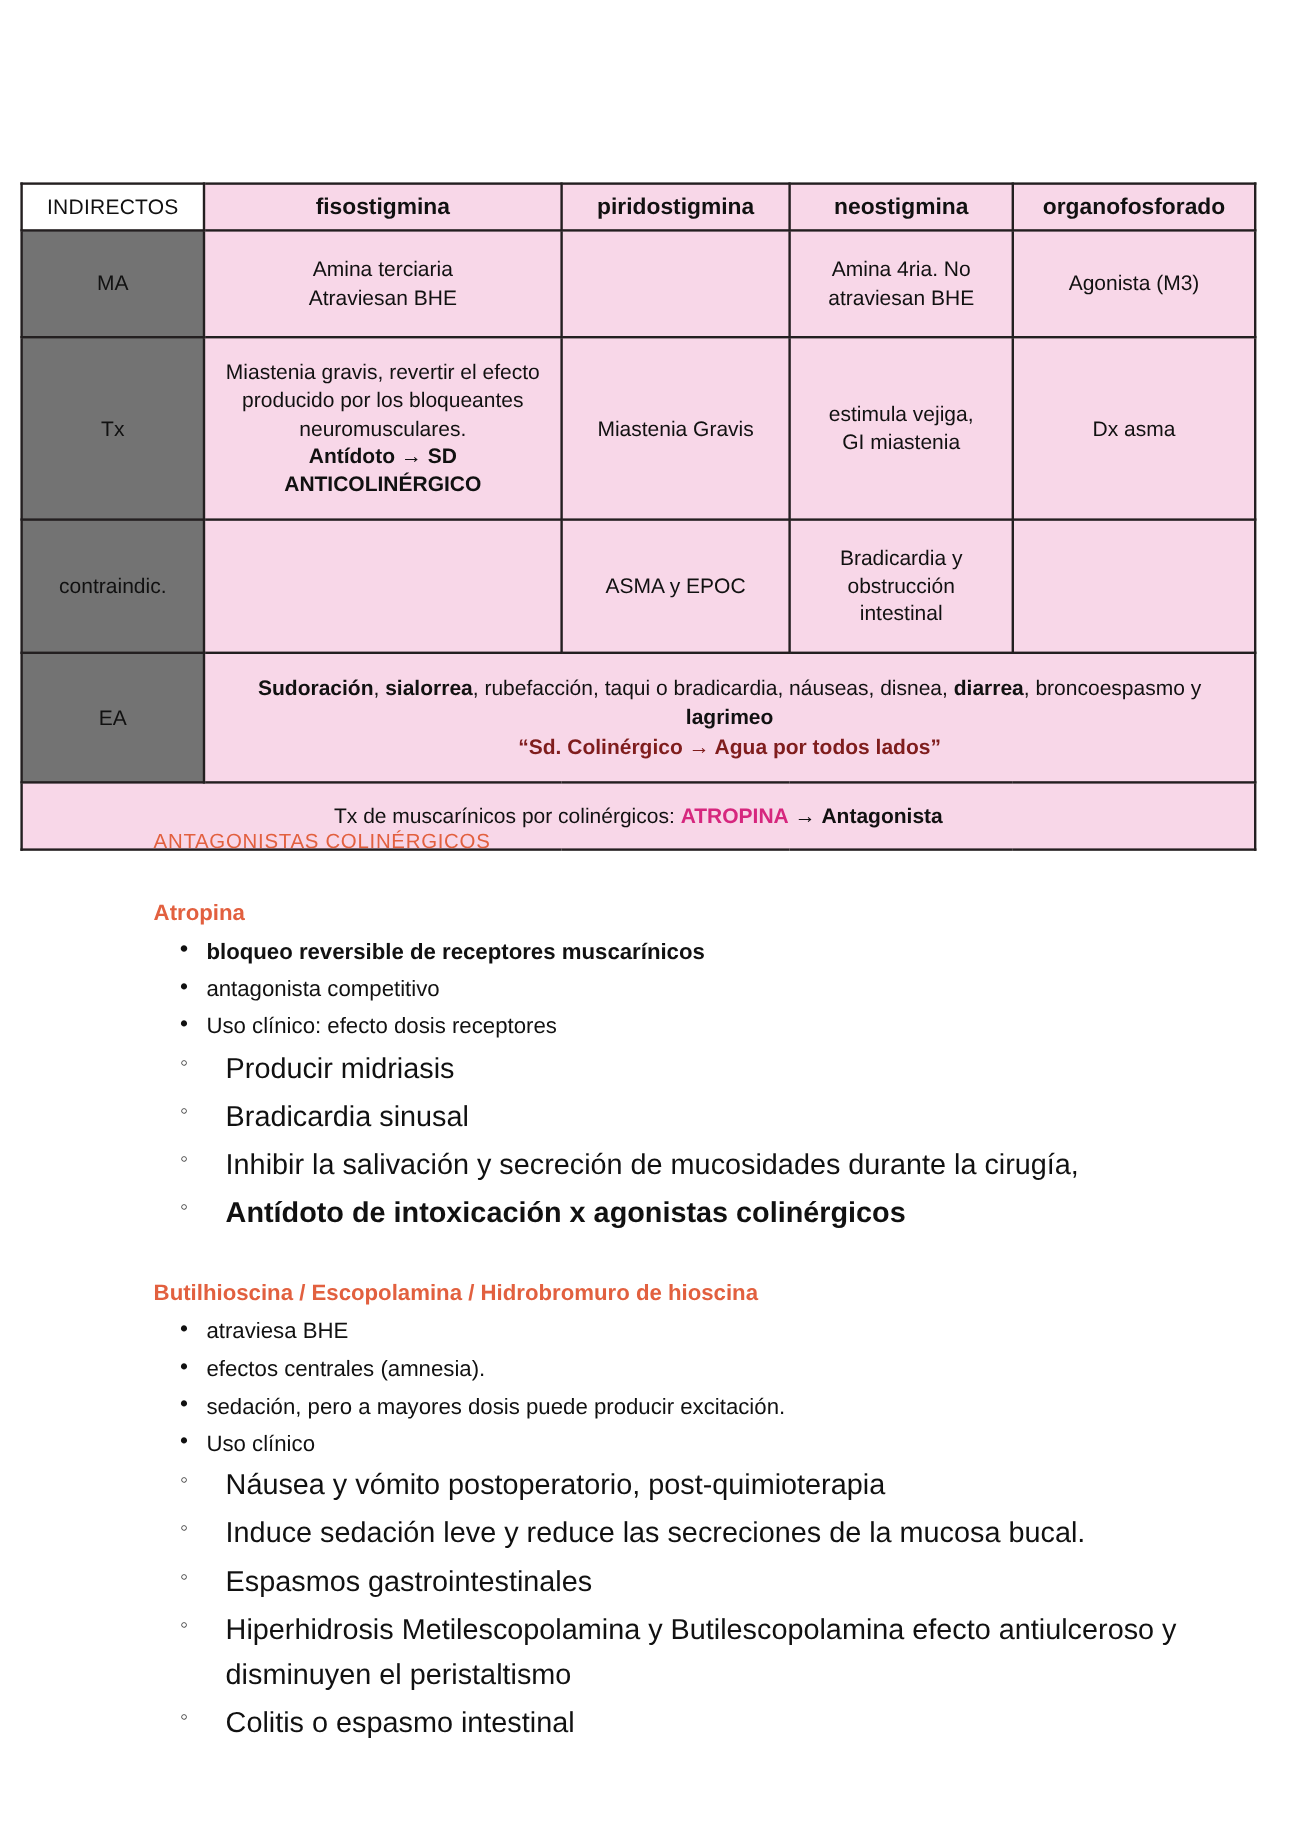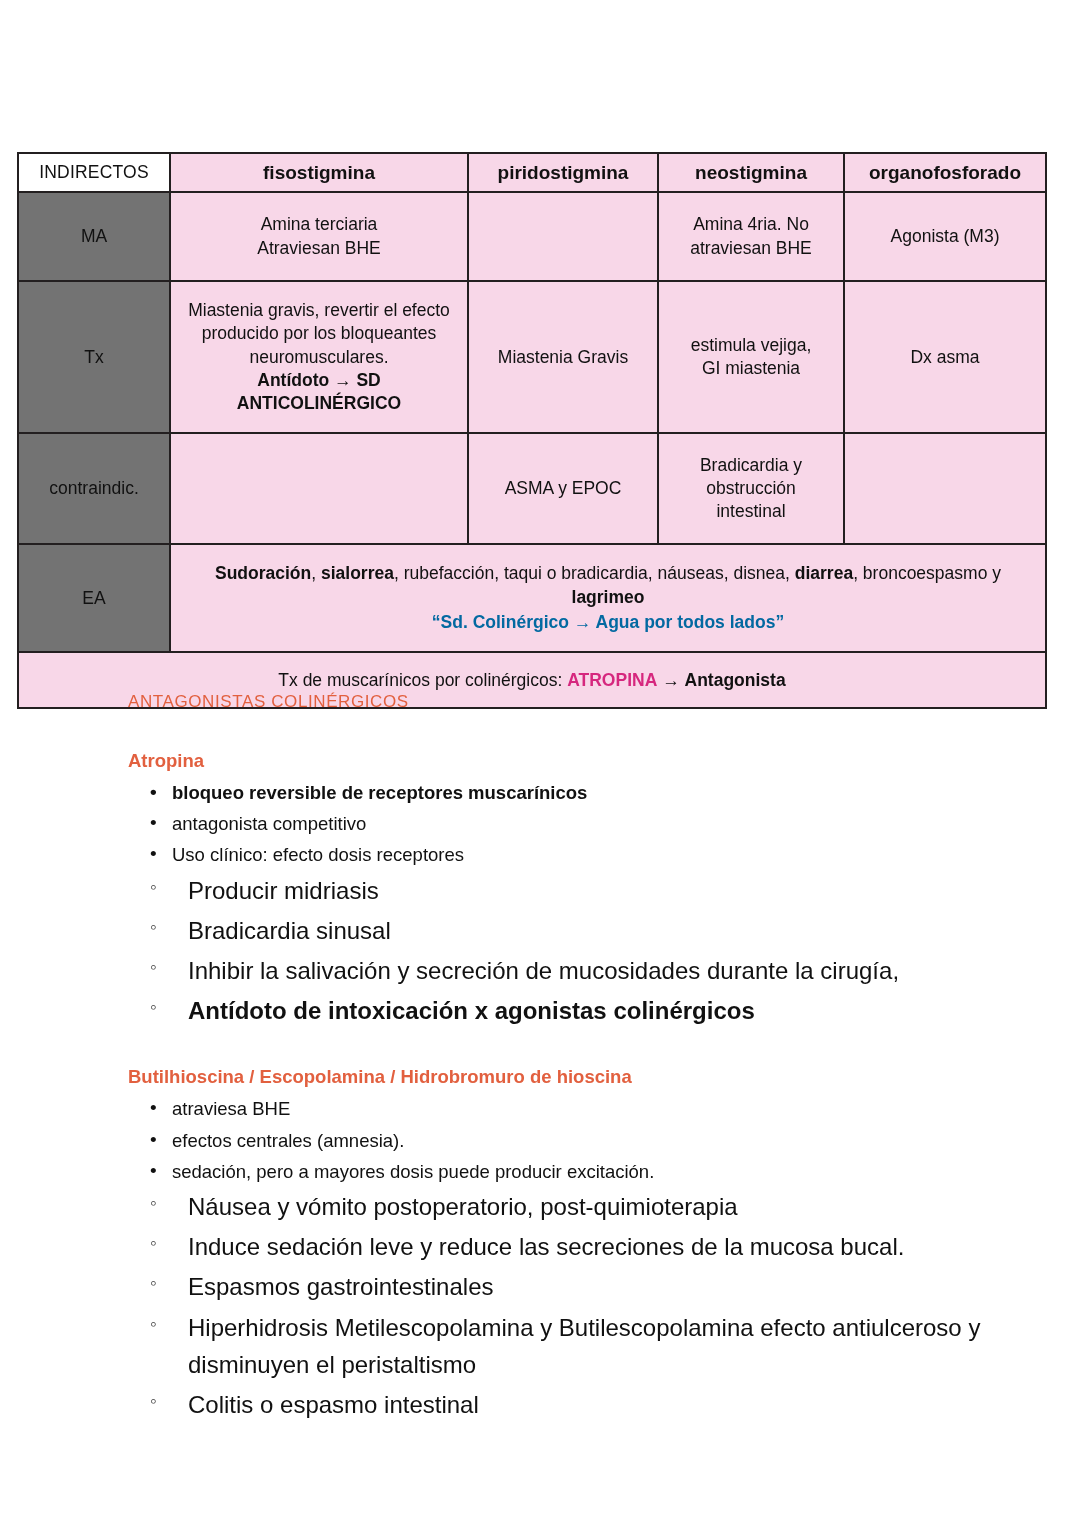--- a/index.html
+++ b/index.html
@@ -72,21 +72,21 @@
   .row-ci td { height: 97px; margin-left: 38px; }
   .row-ea td { height: 90px; }
   .row-foot td { height: 42px; }
 
   .ea-cell {
     font-size: 17.5px;
     line-height: 1.45;
     padding: 8px 14px !important;
   }
   .ea-quote {
-    color: #0369a1;
+    color: #7f1d1d;
     font-weight: bold;
     display: block;
     margin-top: 2px;
   }
   .foot-cell {
     font-size: 17.5px;
   }
   .magenta-b {
     color: #d6277e;
     font-weight: bold;
@@ -243,20 +243,21 @@
       <li class="bold-li">Antídoto de intoxicación x agonistas colinérgicos</li>
     </ul>
 
     <div class="gap-block"></div>
 
     <div class="sub-title">Butilhioscina / Escopolamina / Hidrobromuro de hioscina</div>
     <ul class="lvl1">
       <li>atraviesa BHE</li>
       <li>efectos centrales (amnesia).</li>
       <li>sedación, pero a mayores dosis puede producir excitación.</li>
+      <li>Uso clínico</li>
     </ul>
     <ul class="lvl2">
       <li>Náusea y vómito postoperatorio, post-quimioterapia</li>
       <li>Induce sedación leve y reduce las secreciones de la mucosa bucal.</li>
       <li>Espasmos gastrointestinales</li>
       <li>Hiperhidrosis Metilescopolamina y Butilescopolamina efecto antiulceroso y disminuyen el peristaltismo</li>
       <li>Colitis o espasmo intestinal</li>
     </ul>
 
   </div>

